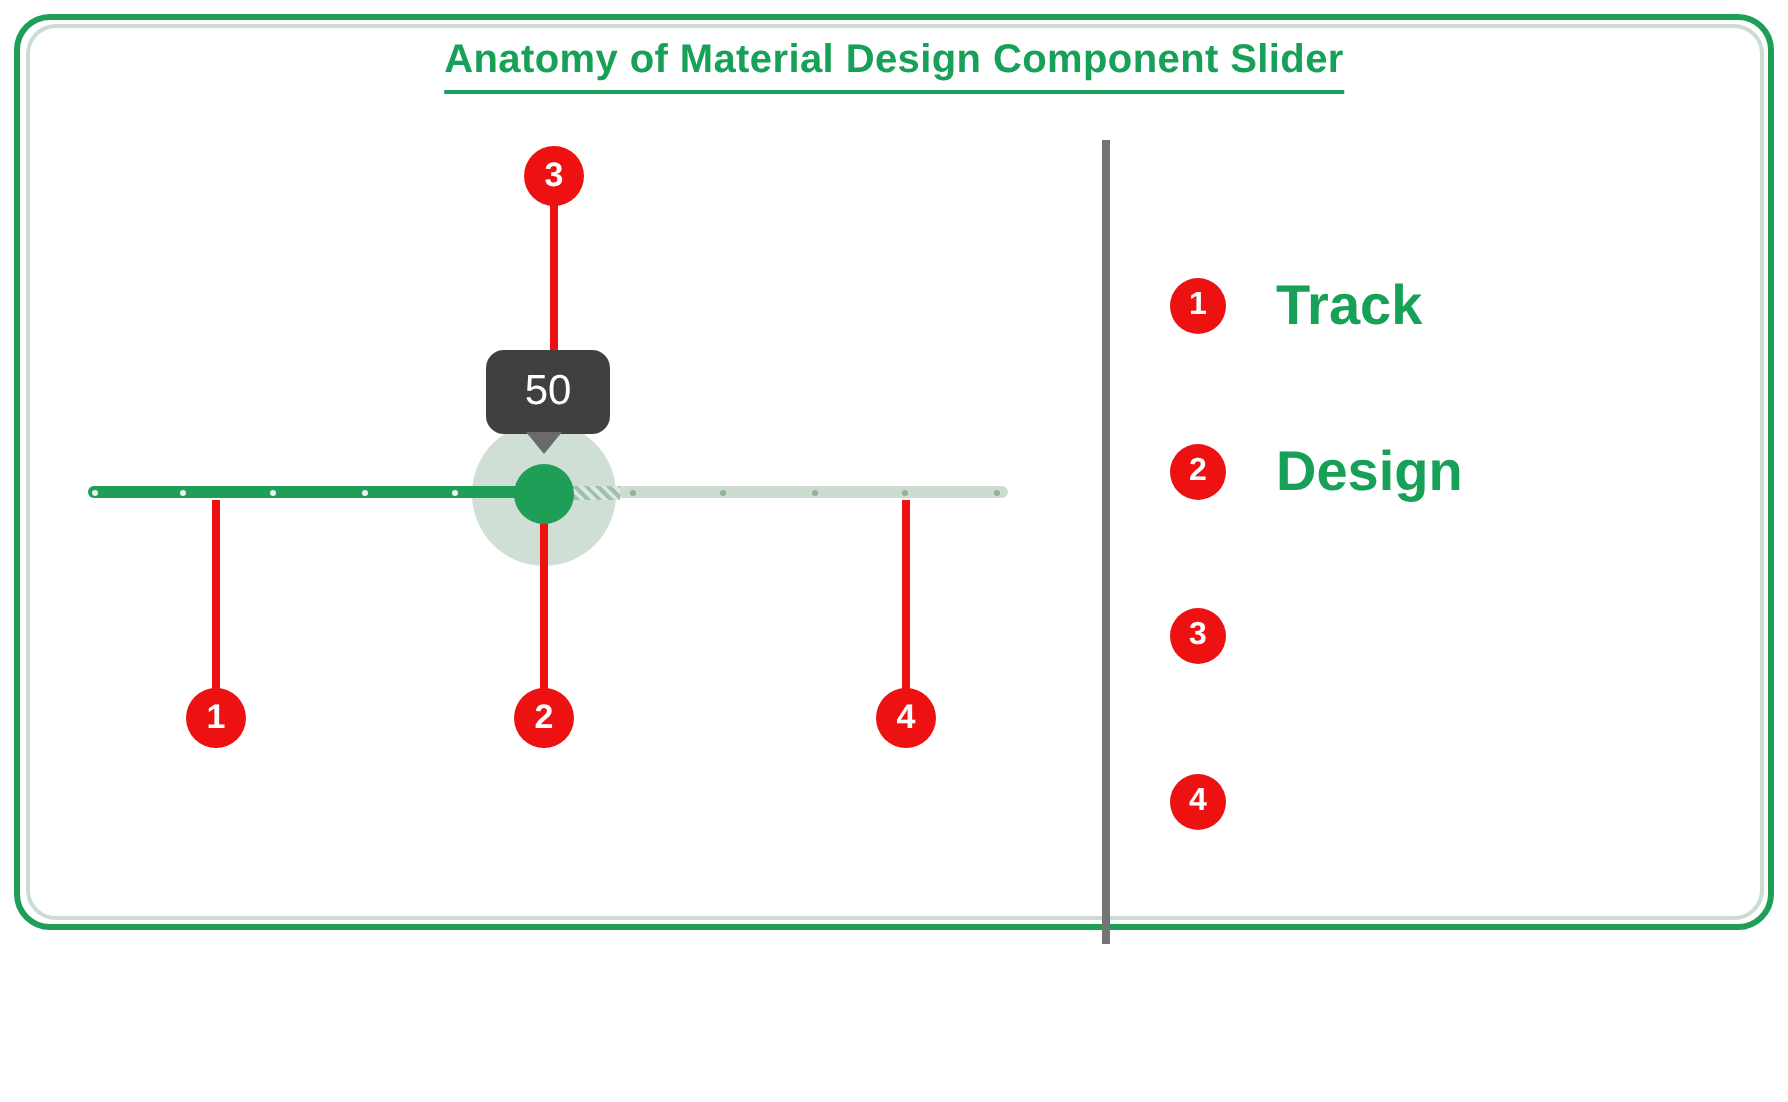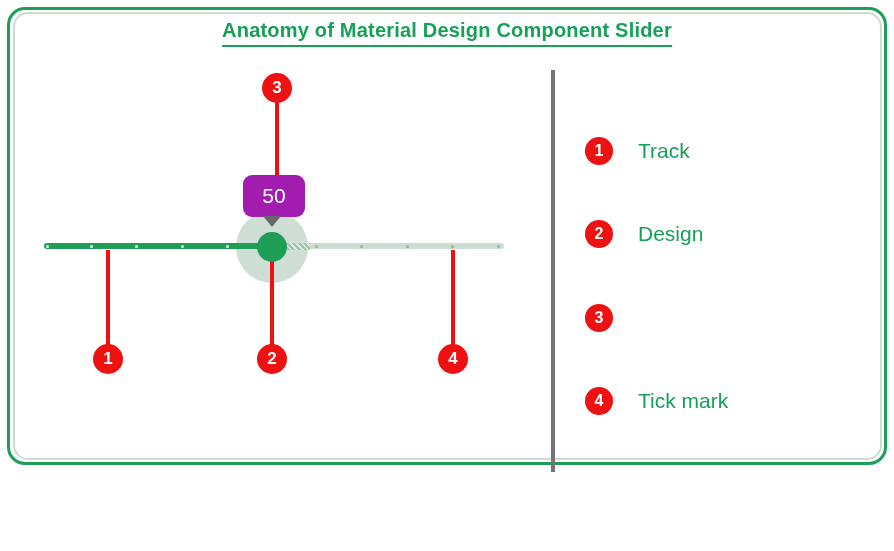--- a/index.html
+++ b/index.html
@@ -41,21 +41,21 @@
   }
   .tick{position:absolute;width:3px;height:3px;border-radius:50%;top:245px;z-index:4;}
   .tick.on{background:#e8f4ec;}
   .tick.off{background:#8fb59b;}
   .thumb{
     position:absolute;left:257px;top:232px;width:30px;height:30px;
     border-radius:50%;background:#1f9e57;z-index:6;
   }
   .value-label{
     position:absolute;left:243px;top:175px;width:62px;height:42px;
-    background:#a21caf;border-radius:9px;z-index:7;
+    background:#404040;border-radius:9px;z-index:7;
     display:flex;align-items:center;justify-content:center;
     color:#ffffff;font-size:21px;font-weight:400;
   }
   .value-pointer{
     position:absolute;left:263px;top:216px;width:0;height:0;z-index:7;
     border-left:9px solid transparent;border-right:9px solid transparent;
     border-top:11px solid #6a6a6a;
   }
   
   .callout-line{position:absolute;width:4px;background:#ee1111;z-index:5;}
@@ -66,21 +66,21 @@
   }
   
   .divider{position:absolute;left:551px;top:70px;width:4px;height:410px;background:#747474;}
   
   .legend-row{position:absolute;left:585px;display:flex;align-items:center;gap:25px;}
   .legend-bullet{
     width:28px;height:28px;border-radius:50%;background:#ee1111;flex:0 0 auto;
     color:#ffffff;font-size:16px;font-weight:bold;
     display:flex;align-items:center;justify-content:center;
   }
-  .legend-label{color:#17a057;font-size:21px;font-weight:normal;white-space:nowrap;}
+  .legend-label{color:#17a057;font-size:28px;font-weight:bold;white-space:nowrap;}
   
   .logo{
     position:absolute;left:812px;top:484px;width:62px;height:46px;
     color:#2f9e57;font-family:"DejaVu Serif",serif;font-size:43px;line-height:44px;
     letter-spacing:-5px;text-align:center;
   }
   .logo .flip{display:inline-block;transform:scaleX(-1);}
   .logo .g2{display:inline-block;}
   .logo-line{position:absolute;left:-2px;right:-4px;top:31px;height:2px;background:#2f9e57;}
 </style>
@@ -133,21 +133,20 @@
   </div>
   <div class="legend-row" style="top:220px">
     <div class="legend-bullet">2</div>
     <div class="legend-label">Design</div>
   </div>
   <div class="legend-row" style="top:304px">
     <div class="legend-bullet">3</div>
   </div>
   <div class="legend-row" style="top:387px">
     <div class="legend-bullet">4</div>
-    <div class="legend-label">Tick mark</div>
   </div>
 
   <div class="logo">
     <span class="flip">G</span><span class="g2">G</span>
     <div class="logo-line"></div>
   </div>
 
 </div>
 
 </body></html>

